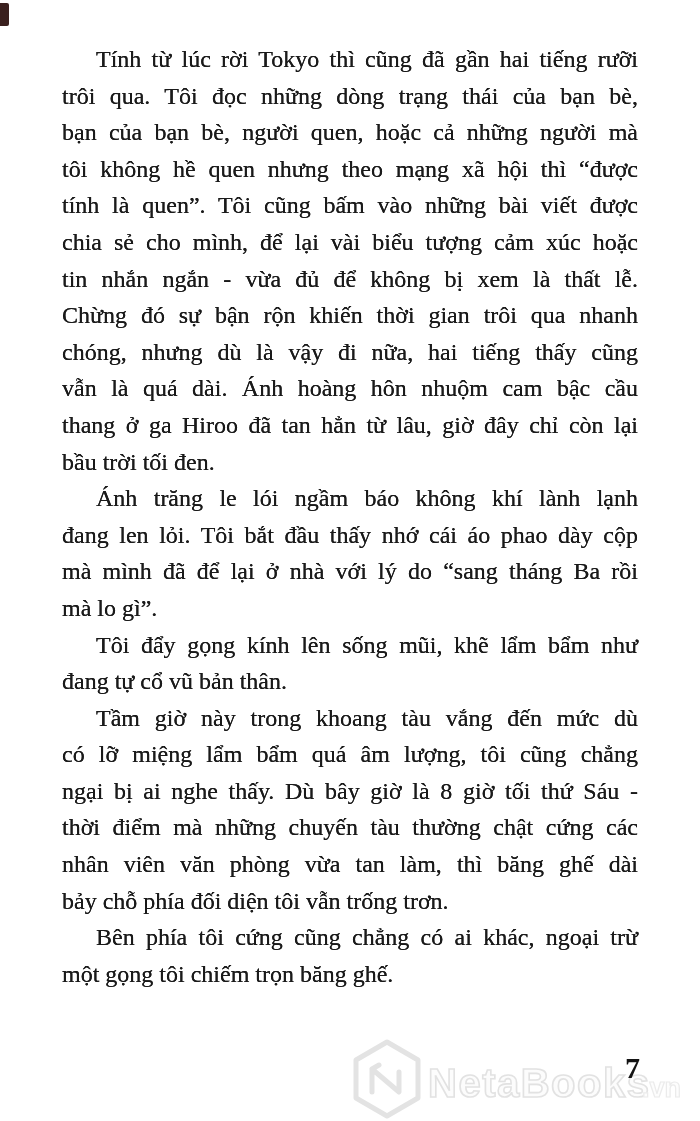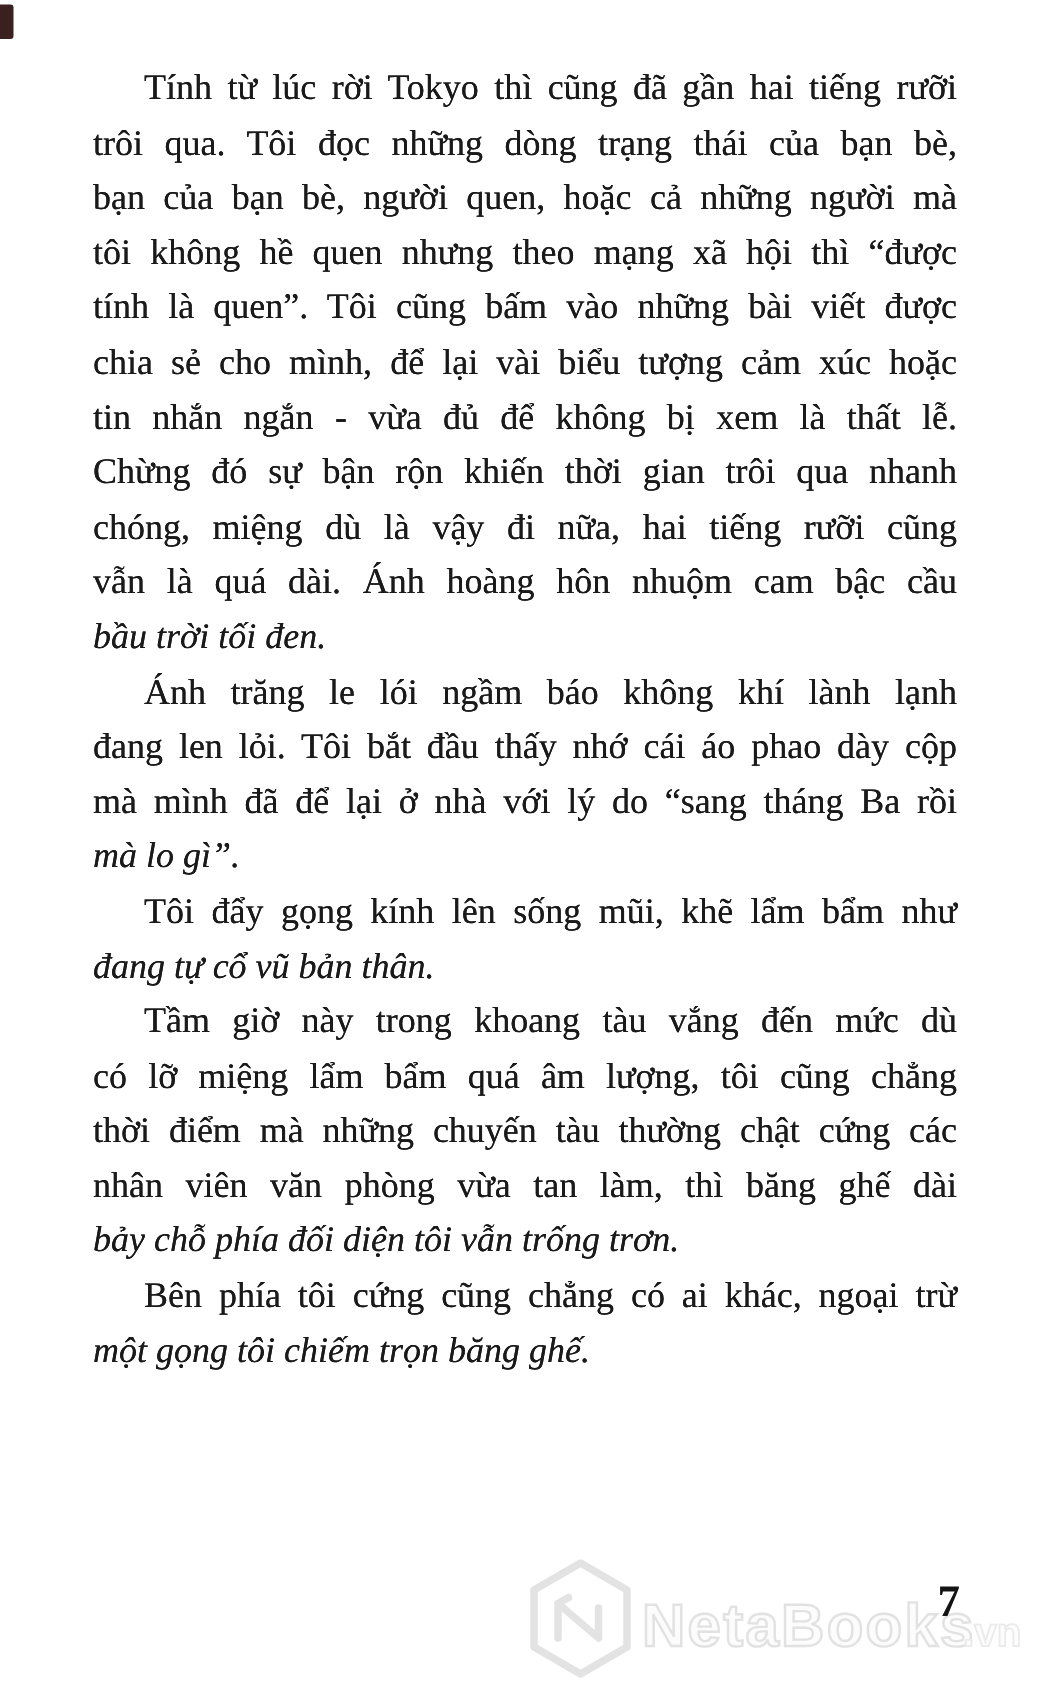--- a/index.html
+++ b/index.html
@@ -13,21 +13,21 @@
   }
   .text-block{
     position:absolute;left:62px;top:41px;width:576px;
     font-size:24px;line-height:36.6px;color:#1a1a1a;
     text-shadow:0 0 .4px currentColor;
   }
   .line{
     height:36.6px;overflow:visible;white-space:normal;
     text-align:justify;text-align-last:justify;
   }
-  .line.end{text-align:left;text-align-last:left;font-style:italic;}
+  .line.end{text-align:left;text-align-last:left;}
   .line.ind{text-indent:34px;}
   .watermark{
     position:absolute;left:352px;top:1039px;width:345px;height:80px;
   }
   .page-number{
     position:absolute;right:60px;top:1051px;
     font-size:30px;font-weight:600;color:#131313;
     font-family:"Liberation Serif","DejaVu Serif",serif;
   }
 </style>
@@ -40,31 +40,33 @@
 
   <div class="text-block">
     <div class="line ind">Tính từ lúc rời Tokyo thì cũng đã gần hai tiếng rưỡi</div>
     <div class="line">trôi qua. Tôi đọc những dòng trạng thái của bạn bè,</div>
     <div class="line">bạn của bạn bè, người quen, hoặc cả những người mà</div>
     <div class="line">tôi không hề quen nhưng theo mạng xã hội thì “được</div>
     <div class="line">tính là quen”. Tôi cũng bấm vào những bài viết được</div>
     <div class="line">chia sẻ cho mình, để lại vài biểu tượng cảm xúc hoặc</div>
     <div class="line">tin nhắn ngắn - vừa đủ để không bị xem là thất lễ.</div>
     <div class="line">Chừng đó sự bận rộn khiến thời gian trôi qua nhanh</div>
-    <div class="line">chóng, miệng dù là vậy đi nữa, hai tiếng rưỡi cũng</div>
+    <div class="line">chóng, nhưng dù là vậy đi nữa, hai tiếng thấy cũng</div>
     <div class="line">vẫn là quá dài. Ánh hoàng hôn nhuộm cam bậc cầu</div>
+    <div class="line">thang ở ga Hiroo đã tan hẳn từ lâu, giờ đây chỉ còn lại</div>
     <div class="line end">bầu trời tối đen.</div>
     <div class="line ind">Ánh trăng le lói ngầm báo không khí lành lạnh</div>
     <div class="line">đang len lỏi. Tôi bắt đầu thấy nhớ cái áo phao dày cộp</div>
     <div class="line">mà mình đã để lại ở nhà với lý do “sang tháng Ba rồi</div>
     <div class="line end">mà lo gì”.</div>
     <div class="line ind">Tôi đẩy gọng kính lên sống mũi, khẽ lẩm bẩm như</div>
     <div class="line end">đang tự cổ vũ bản thân.</div>
     <div class="line ind">Tầm giờ này trong khoang tàu vắng đến mức dù</div>
     <div class="line">có lỡ miệng lẩm bẩm quá âm lượng, tôi cũng chẳng</div>
+    <div class="line">ngại bị ai nghe thấy. Dù bây giờ là 8 giờ tối thứ Sáu -</div>
     <div class="line">thời điểm mà những chuyến tàu thường chật cứng các</div>
     <div class="line">nhân viên văn phòng vừa tan làm, thì băng ghế dài</div>
     <div class="line end">bảy chỗ phía đối diện tôi vẫn trống trơn.</div>
     <div class="line ind">Bên phía tôi cứng cũng chẳng có ai khác, ngoại trừ</div>
     <div class="line end">một gọng tôi chiếm trọn băng ghế.</div>
   </div>
 
   <div class="watermark">
     <svg width="345" height="80" viewBox="0 0 345 80">
       <g fill="none" stroke="#e3e3e3" stroke-width="5" stroke-linejoin="round" stroke-linecap="round">

